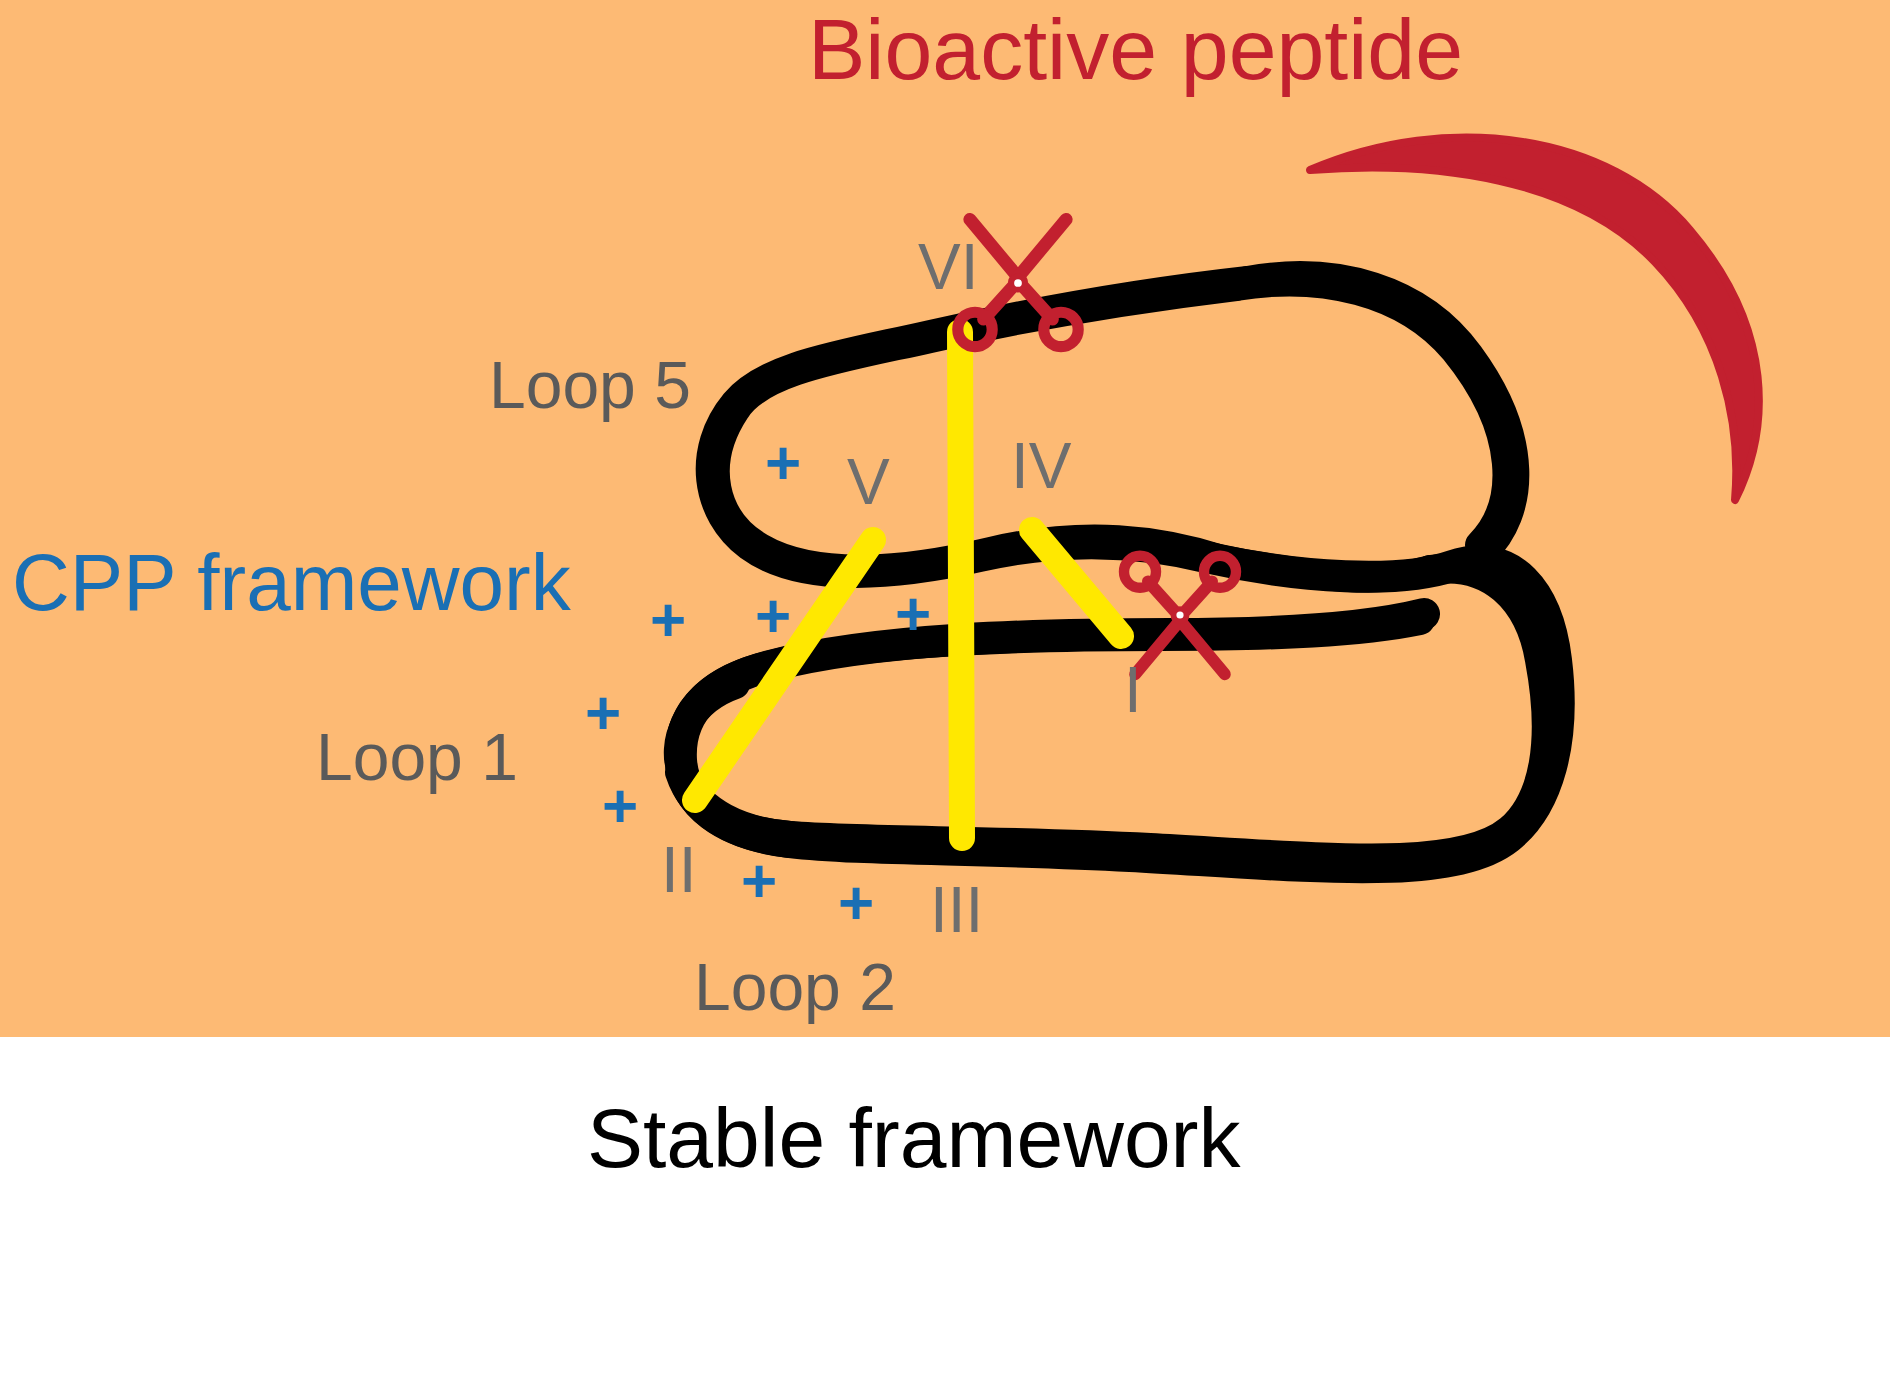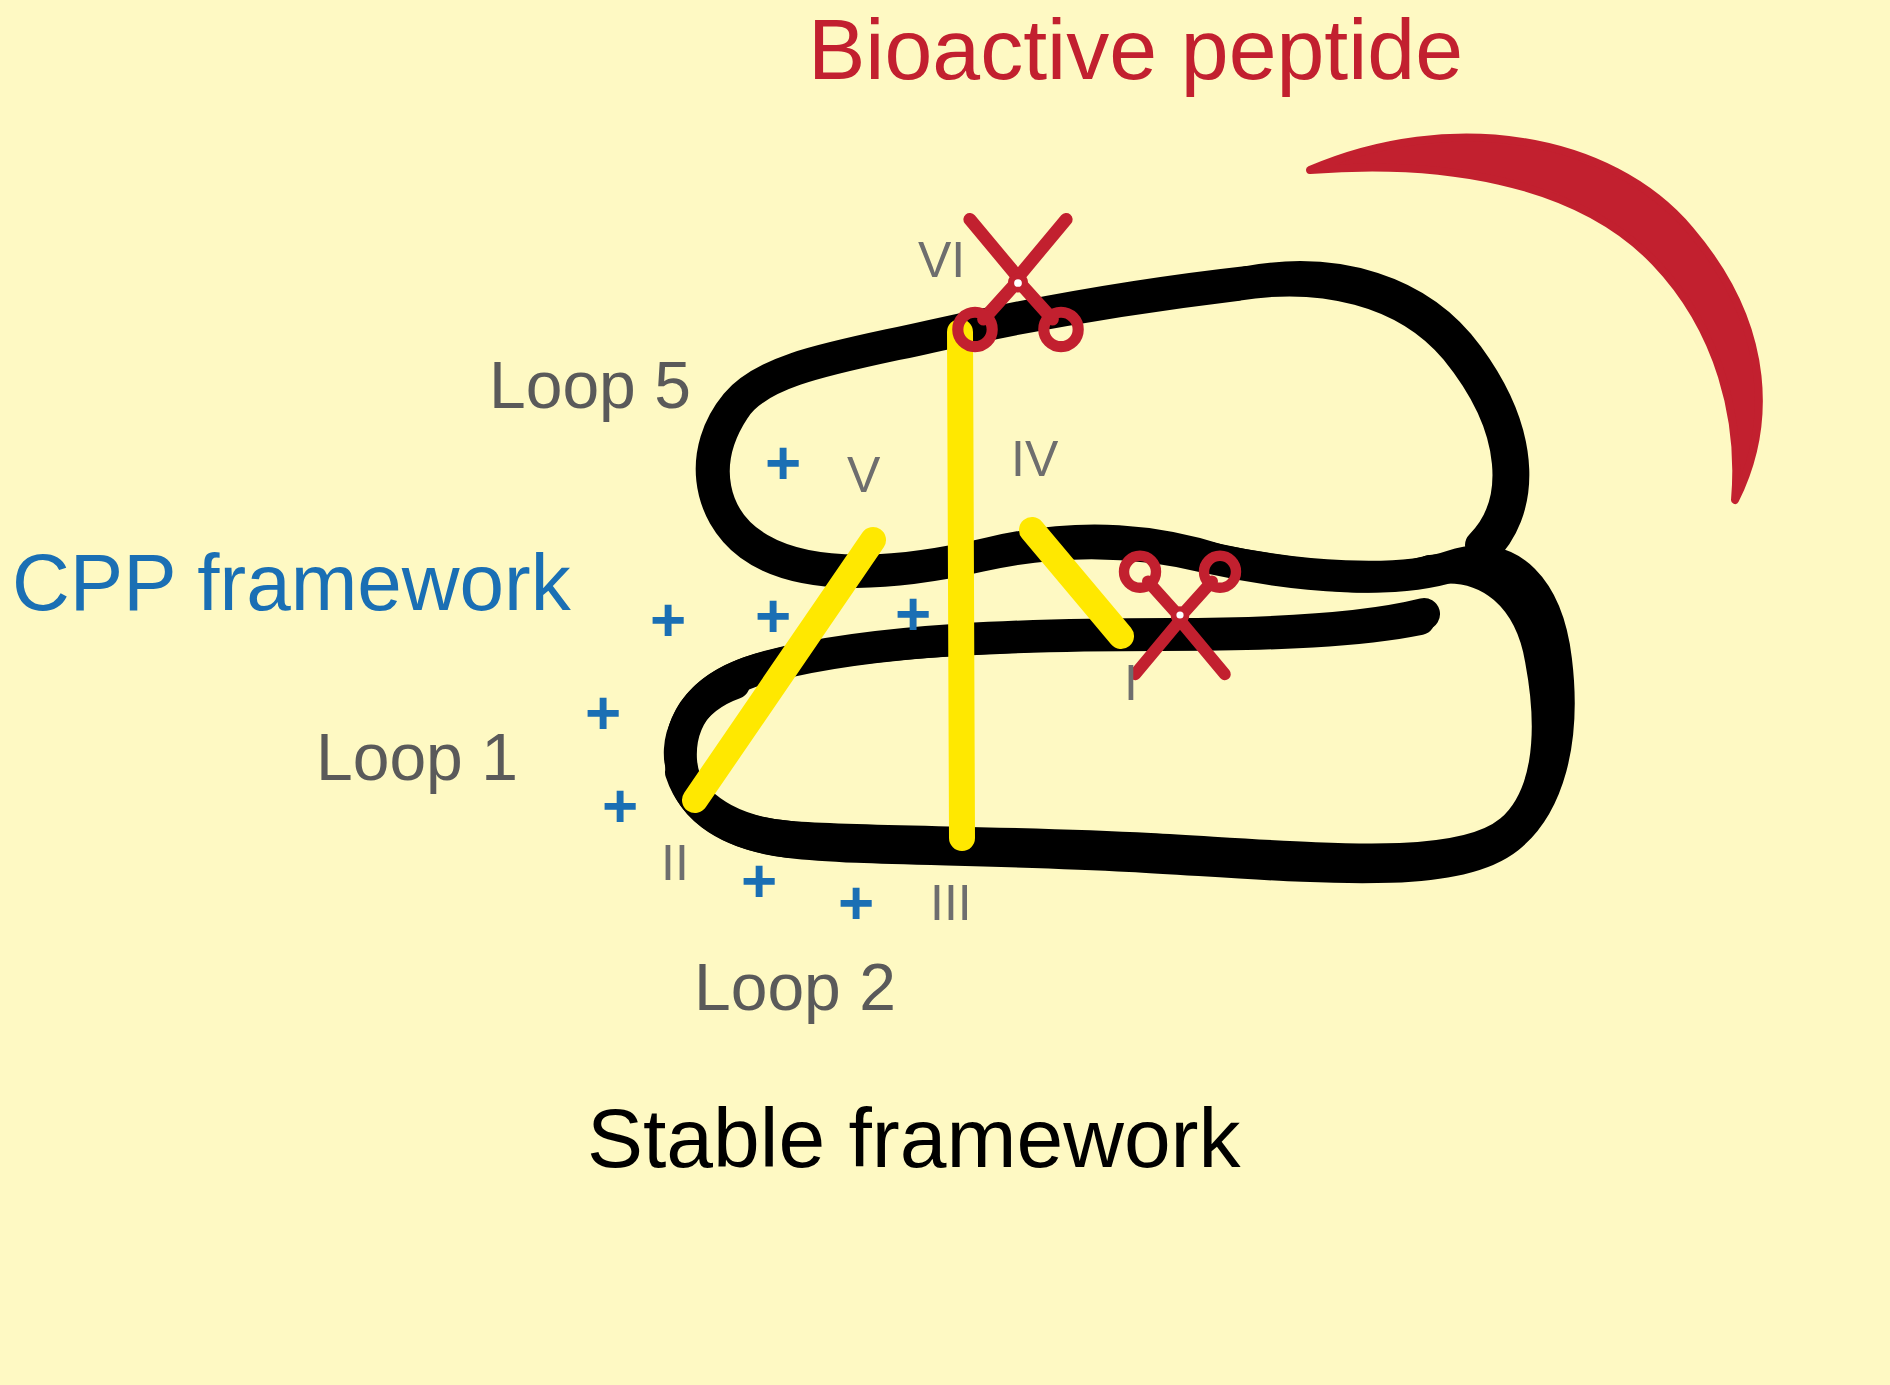--- a/index.html
+++ b/index.html
@@ -9,22 +9,22 @@
   }
   body {
     font-family: "Liberation Sans", sans-serif;
     width: 1890px;
     height: 1385px;
     overflow: hidden;
   }
   #figure {
     position: relative;
     width: 1890px;
-    height: 1385px;
-    background: #fef9c3;
+    height: 1037px;
+    background: #fdba74;
   }
   #figure svg {
     position: absolute;
     left: 0;
     top: 0;
   }
   .lbl {
     position: absolute;
     white-space: nowrap;
     line-height: 1;
@@ -41,21 +41,21 @@
   .title-black {
     color: #000000;
     font-size: 84px;
   }
   .loop-label {
     color: #5a5a5a;
     font-size: 66px;
   }
   .roman {
     color: #6e6e6e;
-    font-size: 50px;
+    font-size: 64px;
   }
   .plus {
     color: #1a6fb4;
     font-size: 62px;
     font-weight: bold;
   }
 </style>
 </head>
 <body>
 

